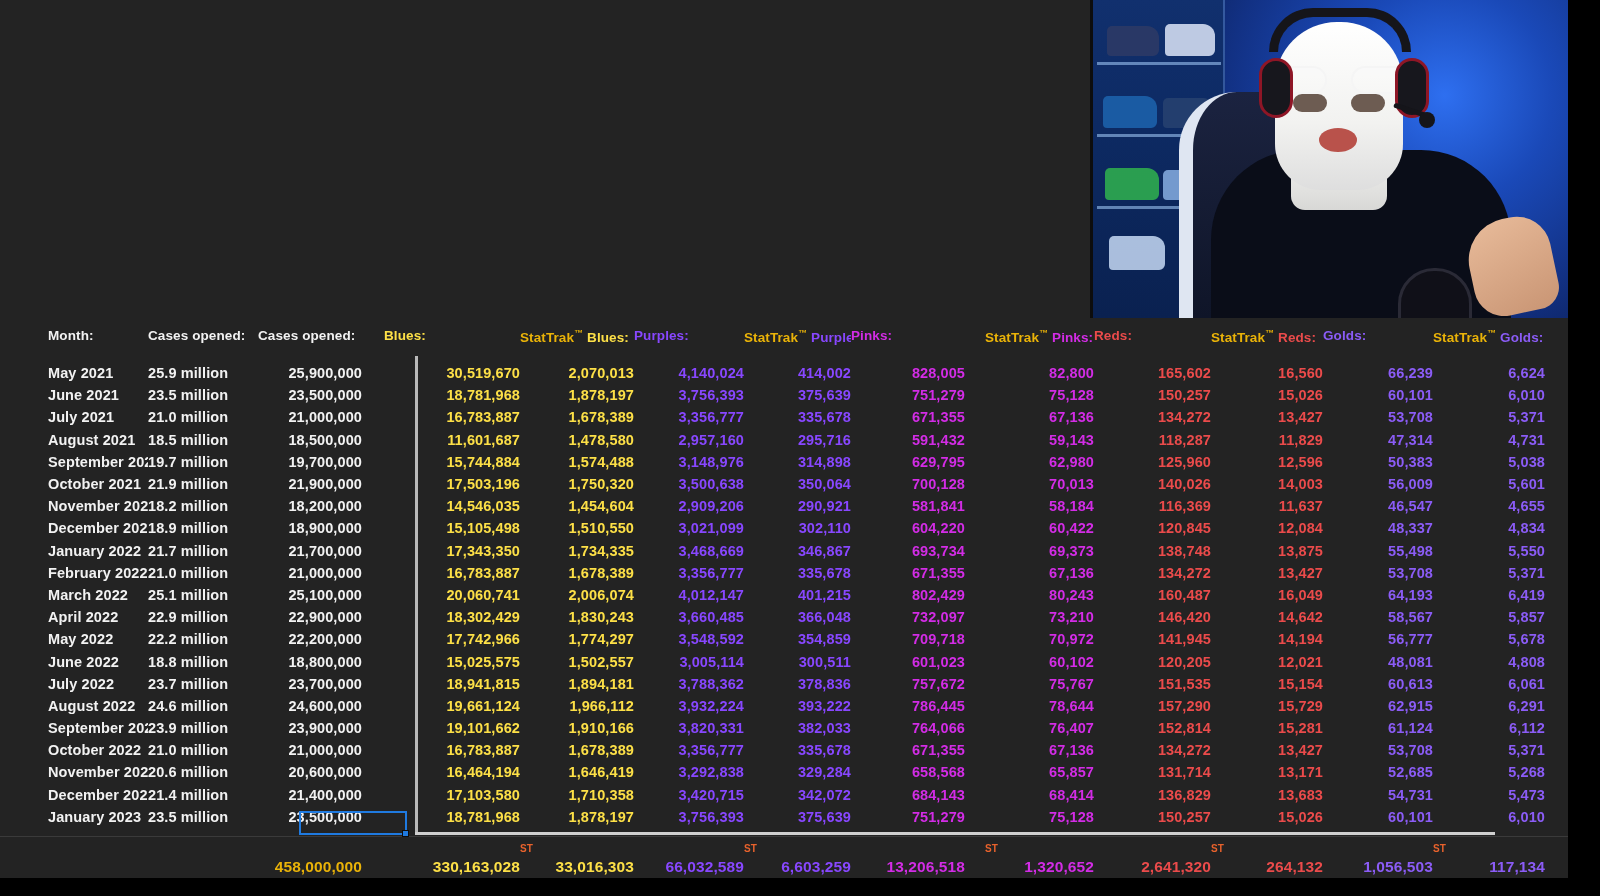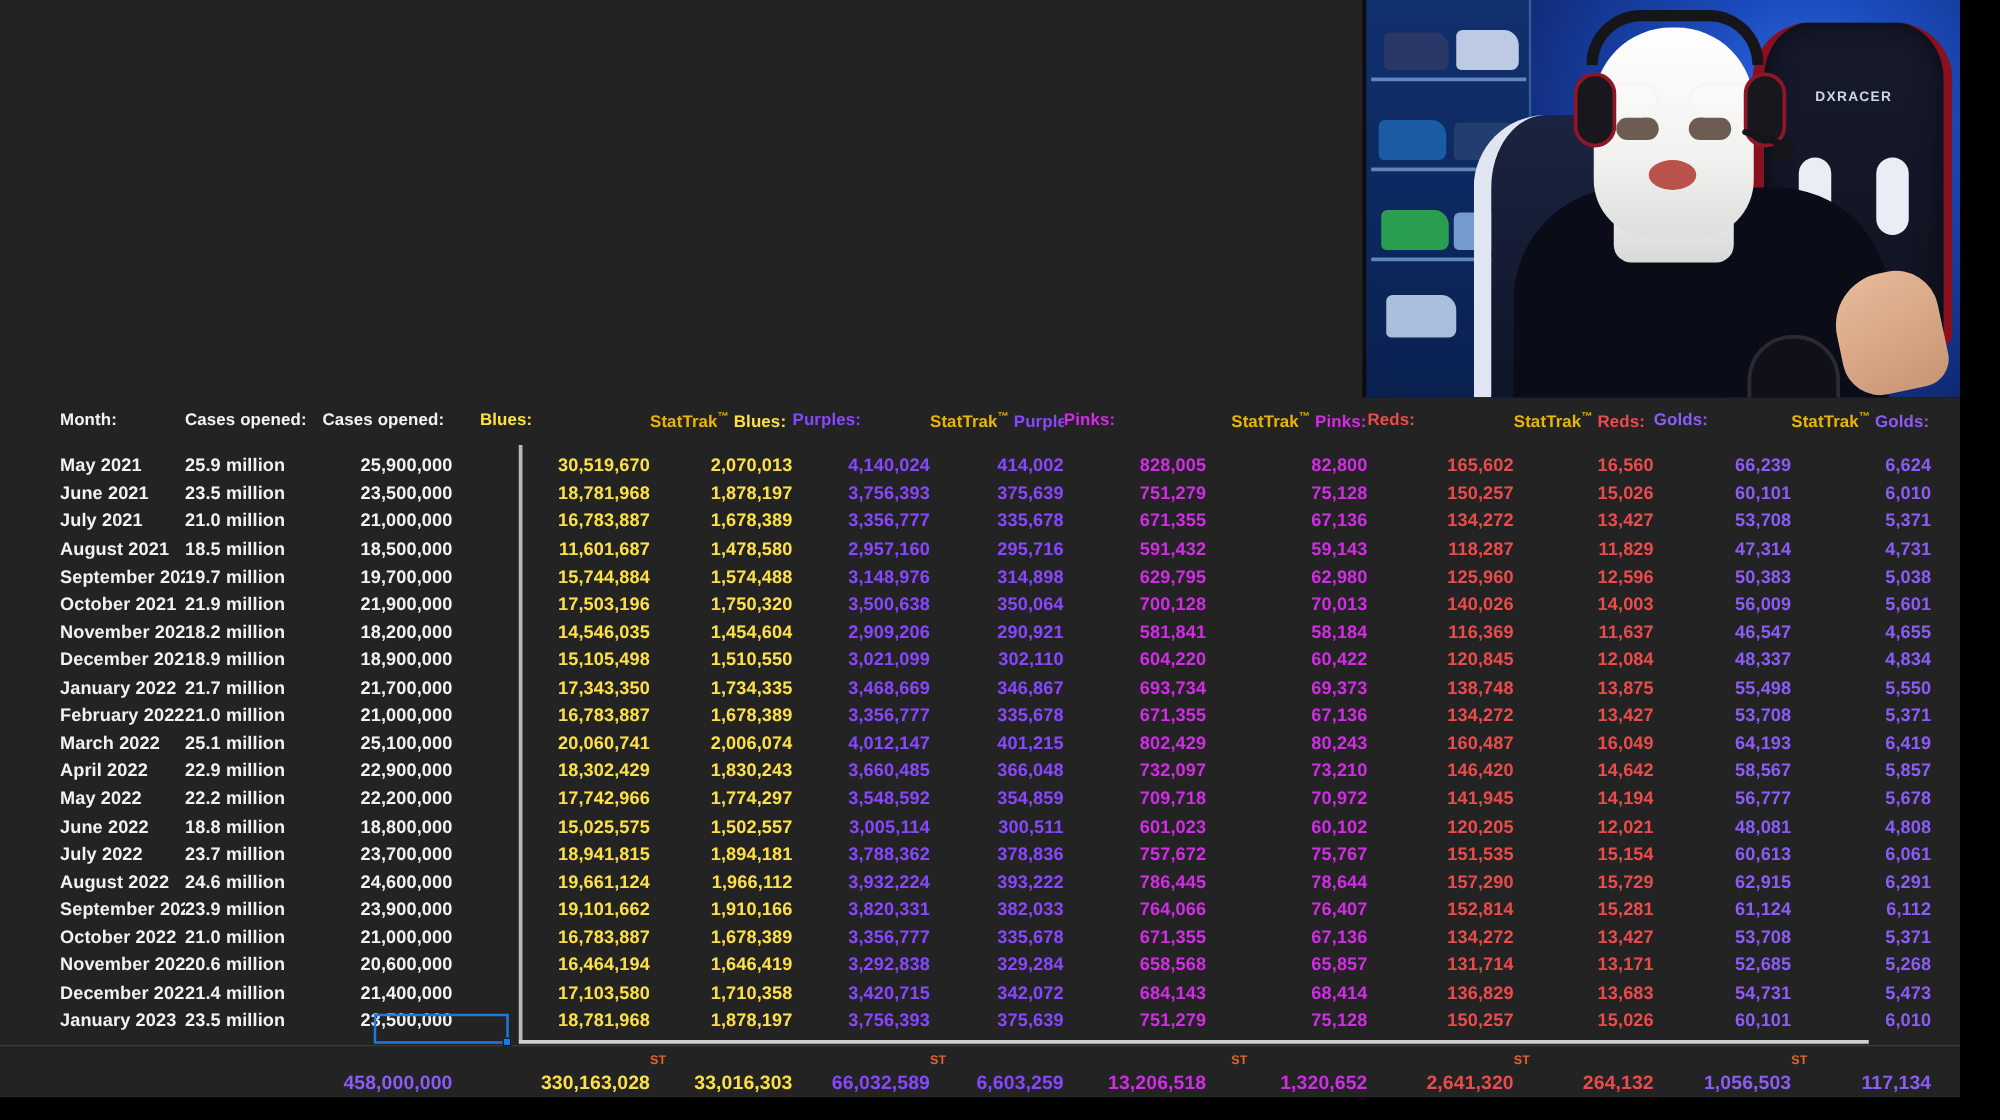--- a/index.html
+++ b/index.html
@@ -257,21 +257,21 @@
   #totals {
     position: absolute;
     left: 0; top: 840px;
     width: 1568px;
   }
   .total-label-row { height: 16px; }
   .st-mark {
     font-size: 10px; font-weight: bold; color:#e8622c; text-align:left;
   }
   .total-values .cell { font-size: 15.5px; }
-  .total-values .c-casesn { color:#8b5cf6;text-align:right; }
+  .total-values .c-casesn { color:#eab308;text-align:right; }
 
   
   #cursor {
     position: absolute;
     left: 344px; top: 822px;
     width: 0; height: 0;
     z-index: 40;
   }
 </style>
 </head>
@@ -702,25 +702,20 @@
       <div class="shelf-line" style="top:206px"></div>
       <div class="shoe" style="left:14px; top:26px; width:52px; height:30px; background:#2b3a66;"></div>
       <div class="shoe" style="left:72px; top:24px; width:50px; height:32px; background:#cdd8ee;"></div>
       <div class="shoe" style="left:10px; top:96px; width:54px; height:32px; background:#1b5fa8;"></div>
       <div class="shoe" style="left:70px; top:98px; width:52px; height:30px; background:#25406f;"></div>
       <div class="shoe" style="left:12px; top:168px; width:54px; height:32px; background:#2ea84f;"></div>
       <div class="shoe" style="left:70px; top:170px; width:52px; height:30px; background:#7ea4d8;"></div>
       <div class="shoe" style="left:16px; top:236px; width:56px; height:34px; background:#b9cce8;"></div>
     </div>
 
-    <div class="cam-chair-right">
-      <div class="chair-logo">DXRACER</div>
-      <div class="chair-pad" style="left:28px; top:108px;"></div>
-      <div class="chair-pad" style="right:28px; top:108px;"></div>
-    </div>
 
     <div class="cam-chair-left"></div>
 
     <div class="cam-body"></div>
     <div class="cam-neck"></div>
     <div class="cam-head">
       <div class="cam-eyehole" style="left:18px;"></div>
       <div class="cam-eyehole" style="right:18px;"></div>
     </div>
     <div class="cam-mouth"></div>

